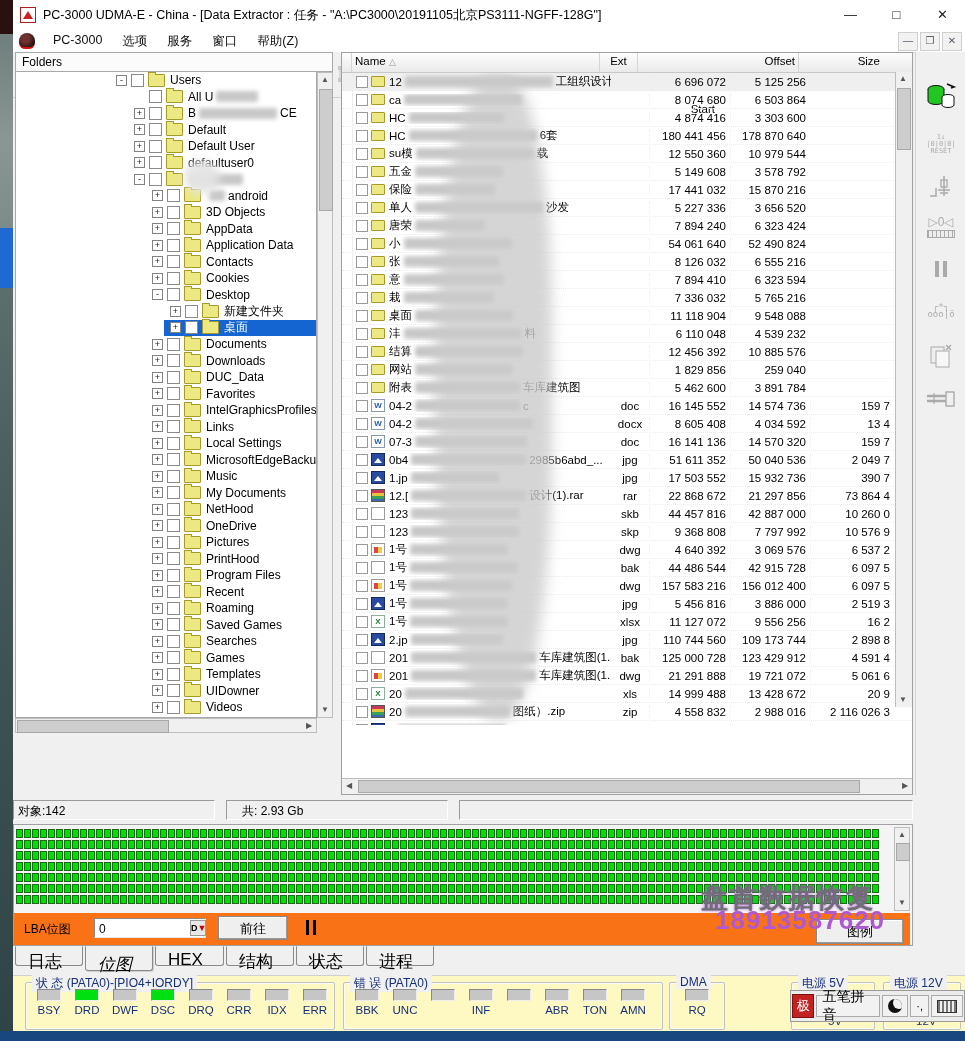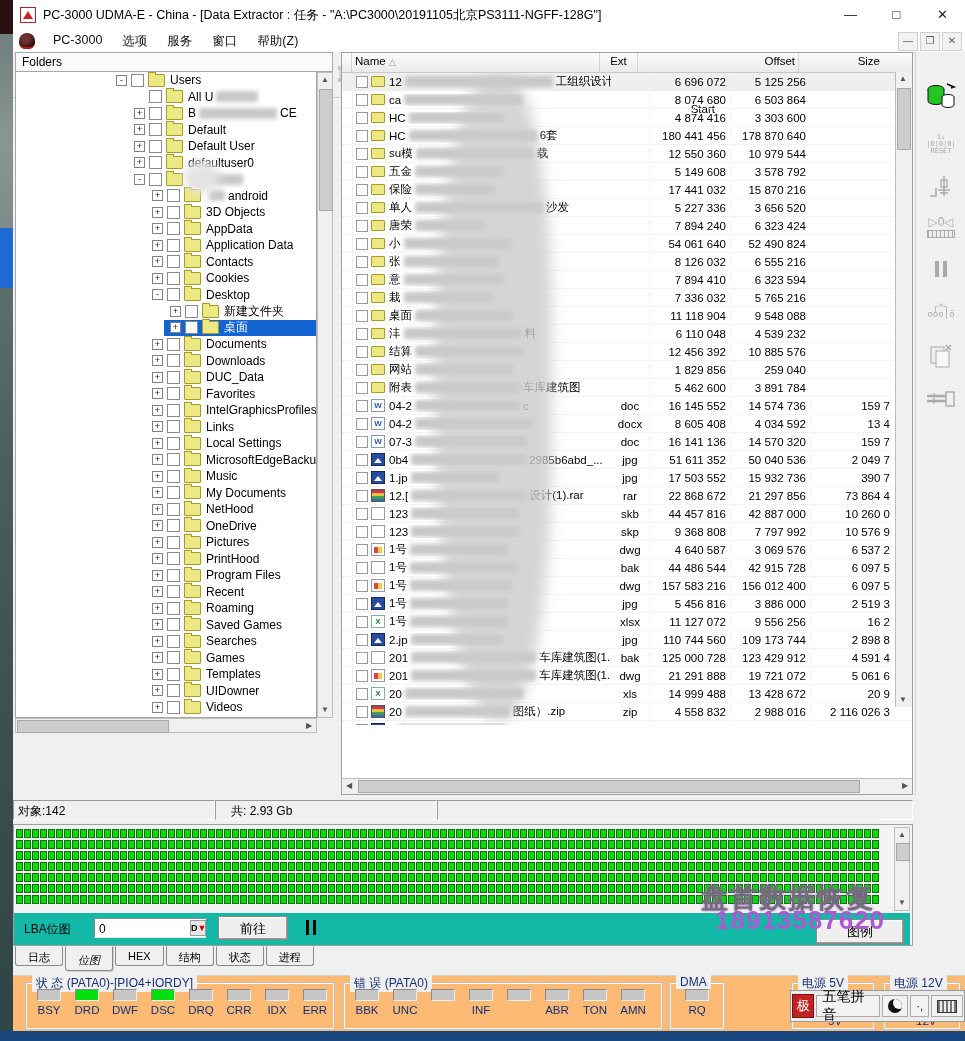--- a/index.html
+++ b/index.html
@@ -73,47 +73,47 @@
   .i-image{background:#274b9e;border:1px solid #16295c;}
   .i-image:before{content:"";position:absolute;left:2px;bottom:2px;border-left:4px solid transparent;border-right:4px solid transparent;border-bottom:5px solid #fff;}
   .i-rar{background:linear-gradient(#c8385a 0 3px,#e8c23c 3px 6px,#3c9e58 6px 9px,#3c6ab0 9px 13px);border:1px solid #555;}
   .i-file{background:#fff;border:1px solid #9a9a9a;}
   .i-imgd{background:#fff;border:1px solid #9a9a9a;}
   .i-imgd:before{content:"";position:absolute;left:2px;top:3px;width:8px;height:6px;background:linear-gradient(90deg,#d44 0 4px,#ec4 4px 8px);}
   #table-vscroll{position:absolute;right:0px;top:19px;width:16px;height:635px;background:#f0f0f0;border-left:1px solid #bdbdbd;}
   #table-hscroll{position:absolute;left:0;bottom:0;width:570px;height:15px;background:#f0f0f0;border-top:1px solid #bdbdbd;}
   .blob{position:absolute;background:rgba(203,203,203,.8);filter:blur(7px);}
   
-  #statusbar{left:0;top:798px;width:900px;height:24px;display:flex;gap:0;padding:2px 0 0 0;box-sizing:border-box;}
+  #statusbar{left:0;top:798px;width:900px;height:24px;display:flex;gap:11px;padding:2px 0 0 0;box-sizing:border-box;}
   .st-cell{height:20px;border:1px solid;border-color:#9a9a9a #fff #fff #9a9a9a;font-size:12px;padding:2px 4px 0 4px;box-sizing:border-box;color:#000;}
   
   #bitmap-panel{left:0;top:824px;width:900px;height:122px;border:1px solid #a0a0a0;box-sizing:border-box;background:#f4f4f4;}
   #grid{position:absolute;left:2px;top:4px;width:876px;height:80px;overflow:hidden;}
   .grow{display:flex;height:11px;}
   .gcell{width:7px;height:9px;background:var(--cell,#00dd00);border:1px solid #1a6a1a;margin-right:1px;flex:none;box-sizing:border-box;}
   #grid-vscroll{position:absolute;right:2px;top:2px;width:16px;height:84px;background:#f0f0f0;border:1px solid #bdbdbd;box-sizing:border-box;}
   
-  #lba-row{position:absolute;left:0px;top:88px;width:896px;height:32px;background:#14b8a6;}
+  #lba-row{position:absolute;left:0px;top:88px;width:896px;height:32px;background:#f97316;}
   #lba-label{position:absolute;left:10px;top:8px;font-size:12px;color:#000;}
   #lba-input{position:absolute;left:80px;top:5px;width:112px;height:20px;background:#fff;border:1px solid;border-color:#8a8a8a #e8e8e8 #e8e8e8 #8a8a8a;font-size:12px;padding:3px 0 0 4px;box-sizing:border-box;}
   #lba-drop{position:absolute;left:176px;top:7px;width:16px;height:16px;background:#e8e8e8;border:1px solid #9a9a9a;font-size:9px;font-weight:bold;text-align:center;line-height:14px;box-sizing:border-box;}
   #lba-drop .ar{color:#c00;}
   #go-btn{position:absolute;left:204px;top:3px;width:70px;height:24px;background:#efefef;border:1px solid #8a8a8a;box-shadow:inset -1px -1px 0 #9a9a9a, inset 1px 1px 0 #fff;font-size:13px;text-align:center;line-height:23px;box-sizing:border-box;}
   #lba-pause{position:absolute;left:292px;top:7px;width:12px;height:15px;}
   #lba-pause i{position:absolute;top:0;width:3px;height:15px;background:#000;}
   #legend-btn{position:absolute;left:802px;top:6px;width:88px;height:25px;background:#efefef;border:1px solid #8a8a8a;box-shadow:inset -1px -1px 0 #9a9a9a, inset 1px 1px 0 #fff;font-size:13px;text-align:center;line-height:24px;box-sizing:border-box;}
   
   #wm1{left:688px;top:880px;font-size:27px;font-weight:bold;color:#6f6f73;letter-spacing:2px;text-shadow:0 0 3px #a85ad0;z-index:30;}
   #wm2{left:702px;top:905px;font-size:26px;font-weight:bold;color:#ae58d2;letter-spacing:1px;z-index:30;}
   
   #tabs{left:0;top:946px;width:900px;height:29px;display:flex;align-items:flex-start;padding-left:2px;}
-  .tab{height:20px;padding:3px 12px 0 12px;border:1px solid #8a8a8a;border-top:1px solid #f0f0f0;background:#f0f0f0;font-size:11px;margin-right:2px;border-radius:0 0 3px 3px;box-sizing:border-box;}
+  .tab{height:20px;padding:3px 20px 0 12px;border:1px solid #8a8a8a;border-top:1px solid #f0f0f0;background:#f0f0f0;font-size:17px;margin-right:2px;border-radius:0 0 3px 3px;box-sizing:border-box;}
   .tab.active{height:25px;padding-top:6px;box-shadow:1px 1px 0 #cfcfcf;font-style:italic;}
   
-  #bottom-panel{left:0;top:975px;width:952px;height:56px;background:#fdba74;border-top:1px solid #d0d0d0;}
+  #bottom-panel{left:0;top:975px;width:952px;height:56px;background:#fef9c3;border-top:1px solid #d0d0d0;}
   .grp{position:absolute;height:46px;border:1px solid #c2c2c2;box-shadow:inset 0 0 0 1px #fafafa;border-radius:2px;top:6px;}
   .grp-title{position:absolute;top:-8px;left:6px;background:#f0f0f0;padding:0 4px;font-size:12px;color:#16307a;white-space:nowrap;}
   .ledrow{position:absolute;left:4px;top:6px;display:flex;}
   .ledw{display:flex;flex-direction:column;align-items:center;width:38px;flex:none;}
   .led{width:24px;height:12px;background:#c6c6c6;border:1px solid;border-color:#8a8a8a #eee #eee #8a8a8a;box-sizing:border-box;}
   .led.on{background:#00e010;}
   .ledt{font-size:11.5px;color:#16307a;margin-top:3px;height:13px;}
   .pw-label{position:absolute;font-size:11.5px;color:#16307a;}
   
   #ime{position:absolute;left:790px;top:990px;height:28px;display:flex;align-items:center;background:#ececec;border:1px solid #9a9a9a;padding:1px;z-index:40;}
@@ -948,21 +948,21 @@
           </div>
           <div class="frow">
             <div class="c-gut"></div>
             <div class="c-name">
               <span class="fcb"></span>
               <span class="icon i-imgd"></span>
               <span>1号</span>
               <span class="blur" style="width: 98px;"></span>
             </div>
             <div class="c-ext">dwg</div>
-            <div class="c-num c-start">4 640 587</div>
+            <div class="c-num c-start">4 640 392</div>
             <div class="c-num c-off">3 069 576</div>
             <div class="c-num c-size">6 537 2</div>
           </div>
           <div class="frow">
             <div class="c-gut"></div>
             <div class="c-name">
               <span class="fcb"></span>
               <span class="icon i-file"></span>
               <span>1号</span>
               <span class="blur" style="width: 108px;"></span>

